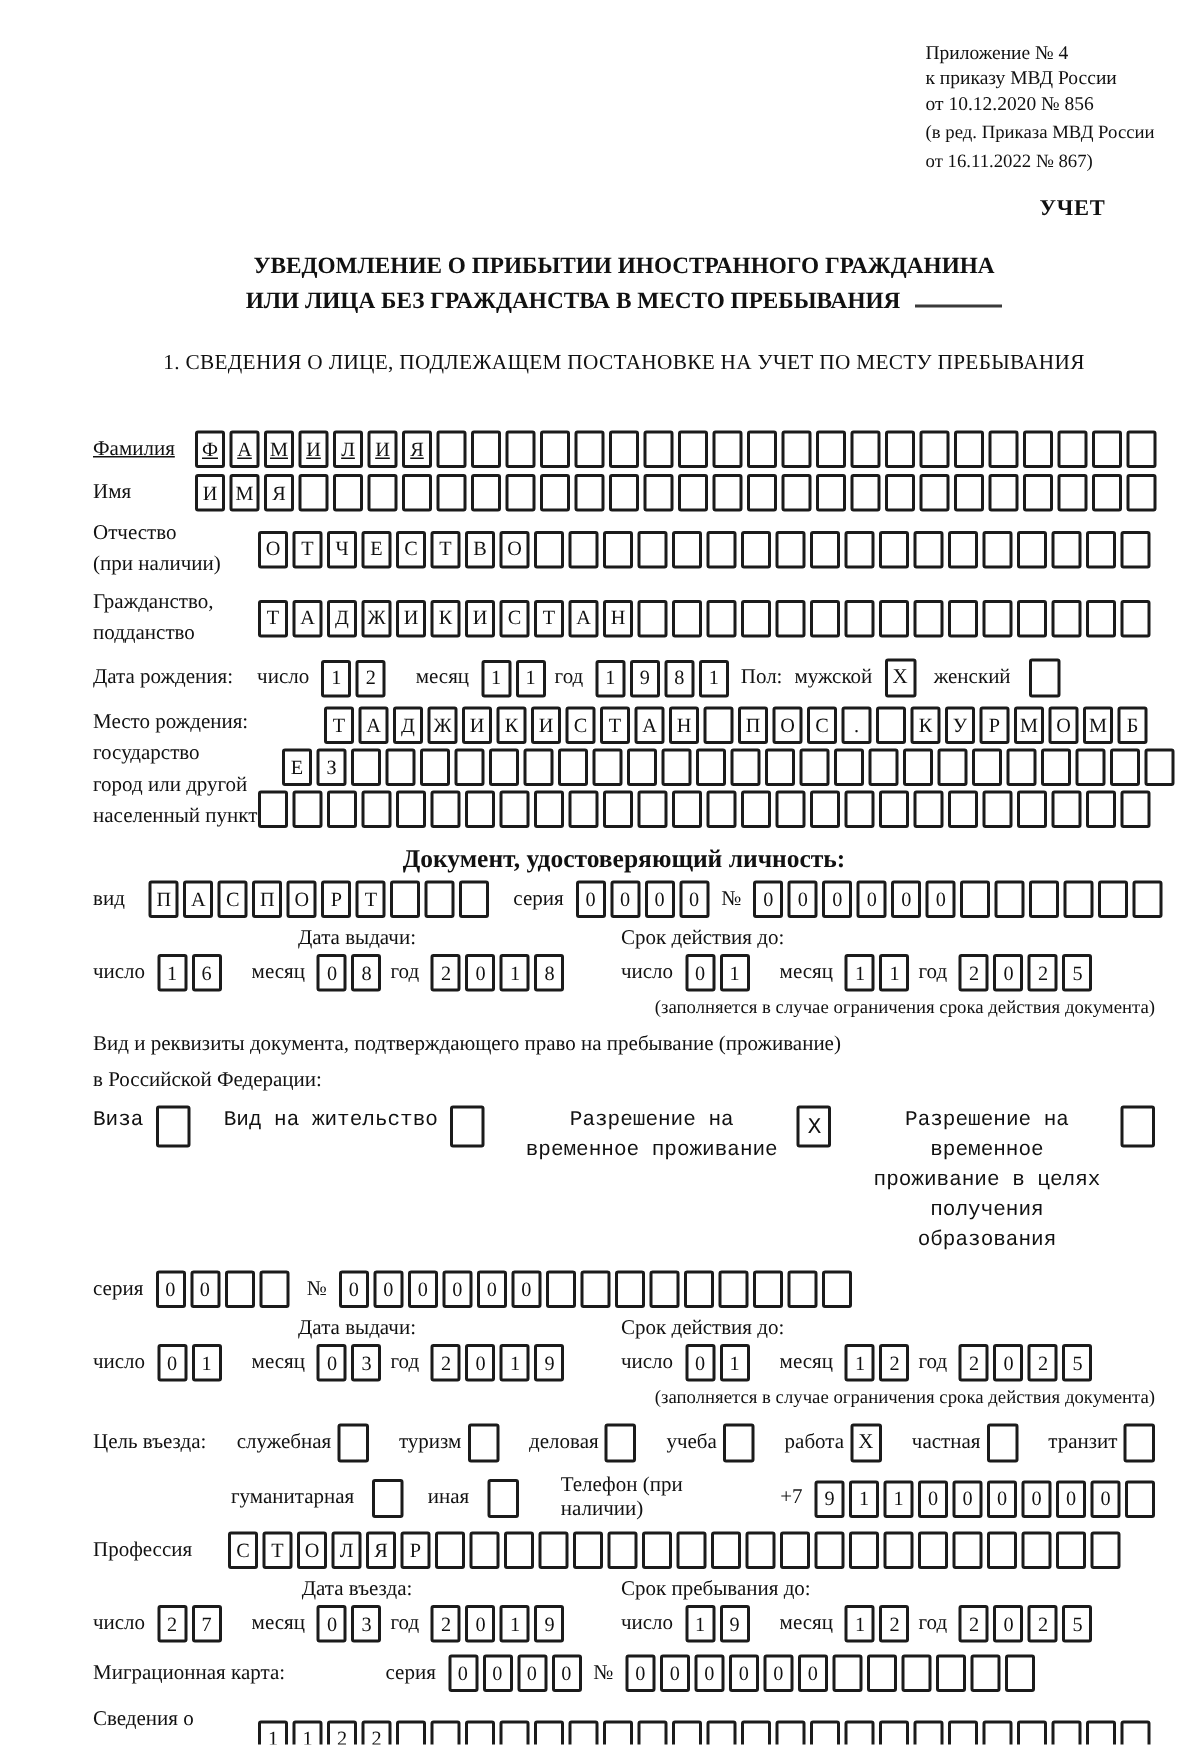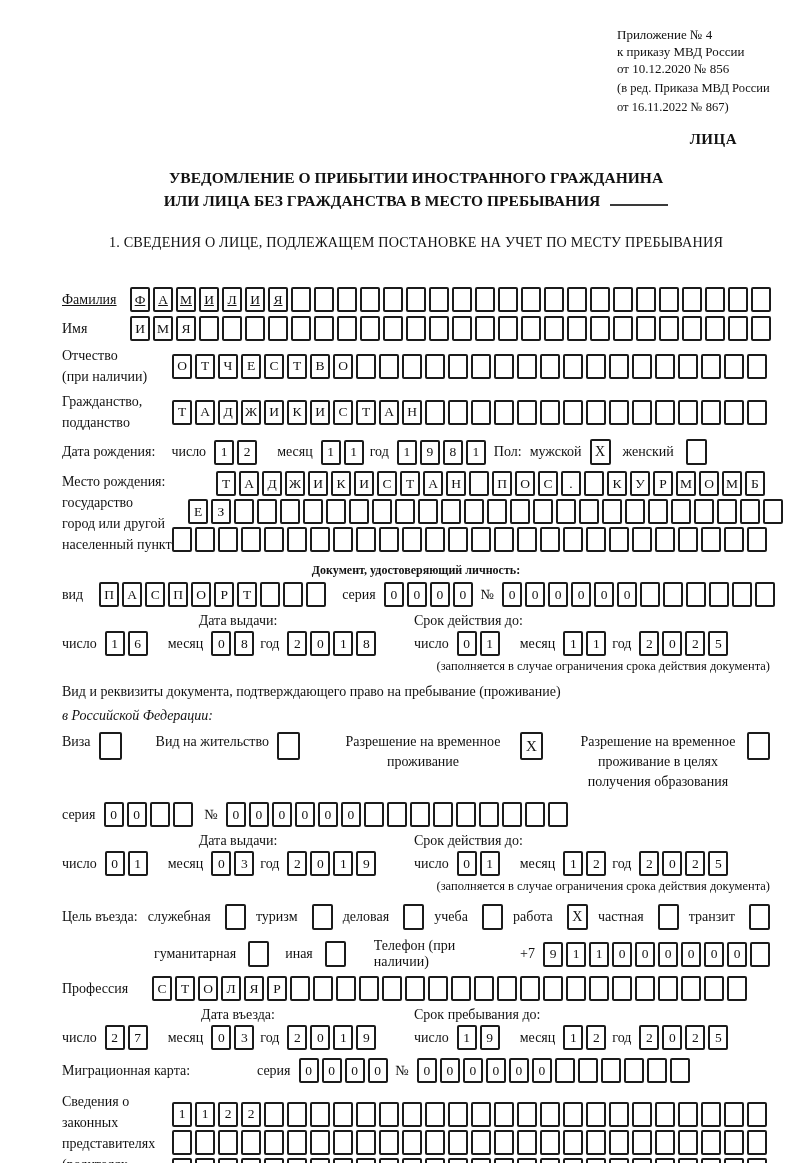--- a/index.html
+++ b/index.html
@@ -43,57 +43,57 @@
 
   
   .dgroup{display:inline-flex;align-items:center;gap:6px;}
   .dgroup .dl{margin-right:2px;}
 
   
   .stackrows > .srow{display:flex;align-items:center;margin-bottom:3px;}
   .mlabels div{line-height:21px;}
   .replabels div{line-height:21px;}
 
-  .dochead{text-align:center;font-weight:bold;font-size:12px;margin-top:8px;margin-bottom:4px;}
+  .dochead{text-align:center;font-weight:bold;font-size:17px;margin-top:8px;margin-bottom:4px;}
 
   .split-heads{display:flex;margin-top:6px;}
   .sh-left{width:352px;text-align:center;}
   .sh-right{flex:1;text-align:left;}
   .split-vals{display:flex;margin-top:2px;align-items:center;}
   .sv-left{width:352px;display:flex;align-items:center;}
   .sv-right{flex:1;display:flex;align-items:center;}
   .note{ text-align:right;font-size:12.5px;margin-top:3px;padding-right:0px;}
 
   .intro{line-height:24px;margin-top:6px;}
 
   .optrow{display:flex;align-items:flex-start;justify-content:space-between;margin-top:4px;}
-  .opt{display:flex;align-items:flex-start;gap:8px;}
+  .opt{display:flex;align-items:flex-start;gap:8px;font-family:Liberation Mono, monospace;}
   .optlabel{line-height:20px;}
   .optlabel.c{text-align:center;}
   .opt .cbx{margin-top:0px;}
 
   .purprow{display:flex;align-items:center;justify-content:space-between;margin-top:10px;}
-  .purp{display:flex;align-items:center;gap:14px;text-align:center;}
+  .purp{display:flex;align-items:center;gap:4px;text-align:center;}
 
   .phonerow{display:flex;align-items:center;margin-top:8px;margin-left:92px;}
 </style>
 </head>
 <body>
 
 <div class="page">
 
   <div class="hdr-right">
     <div>Приложение № 4</div>
     <div>к приказу МВД России</div>
     <div>от 10.12.2020 № 856</div>
     <div class="sub">(в ред. Приказа МВД России</div>
     <div class="sub">от 16.11.2022 № 867)</div>
   </div>
 
-  <div class="forma">ЛИЦА</div>
+  <div class="forma">УЧЕТ</div>
 
   <div class="title">
     <div>УВЕДОМЛЕНИЕ О ПРИБЫТИИ ИНОСТРАННОГО ГРАЖДАНИНА</div>
     <div>
       <span>ИЛИ ЛИЦА БЕЗ ГРАЖДАНСТВА В МЕСТО ПРЕБЫВАНИЯ</span><span class="title-underline"></span>
     </div>
   </div>
 
   <div class="sec1">1. СВЕДЕНИЯ О ЛИЦЕ, ПОДЛЕЖАЩЕМ ПОСТАНОВКЕ НА УЧЕТ ПО МЕСТУ ПРЕБЫВАНИЯ</div>
 
@@ -460,21 +460,21 @@
             <span class="cell">0</span>
             <span class="cell">2</span>
             <span class="cell">5</span>
           </span>
       </span>
     </span>
   </div>
   <div class="note">(заполняется в случае ограничения срока действия документа)</div>
 
   <div class="intro">Вид и реквизиты документа, подтверждающего право на пребывание (проживание)</div>
-  <div class="intro" style="margin-top:0;font-style:italic;">в Российской Федерации:</div>
+  <div class="intro" style="margin-top:0;">в Российской Федерации:</div>
 
   <div class="optrow">
     <span class="opt">
       <span class="optlabel">Виза</span>
       <span class="cbx"></span>
     </span>
     <span class="opt">
       <span class="optlabel">Вид на жительство</span>
       <span class="cbx"></span>
     </span>

